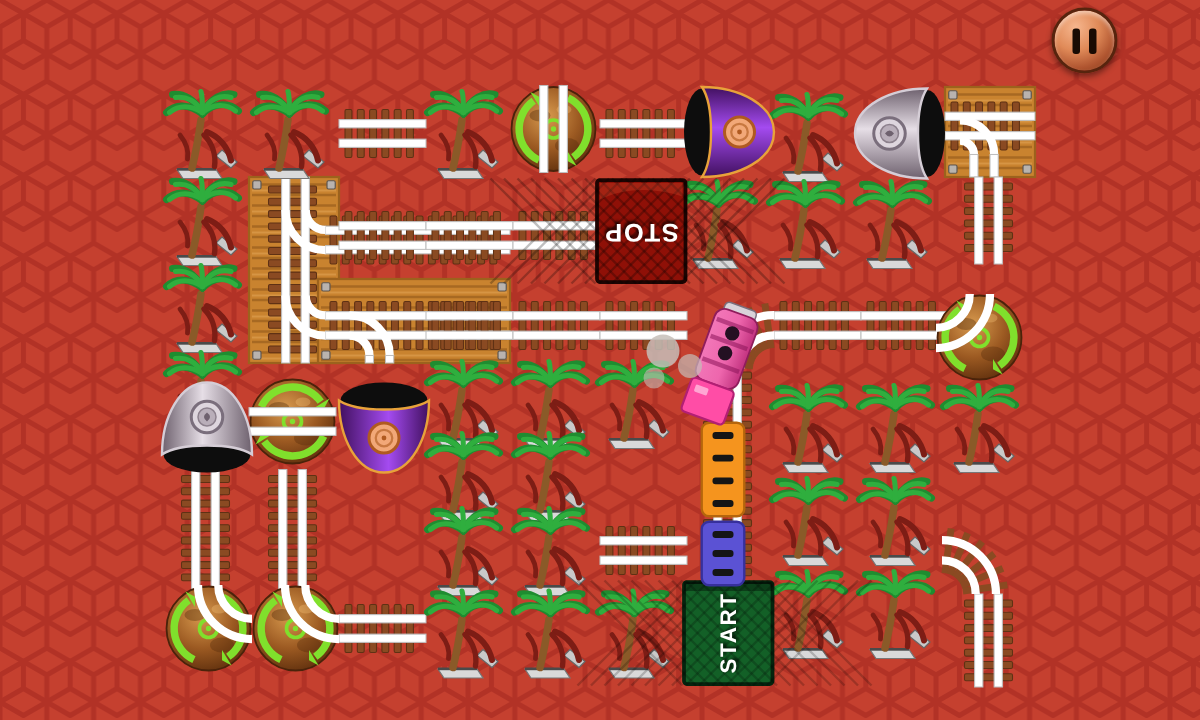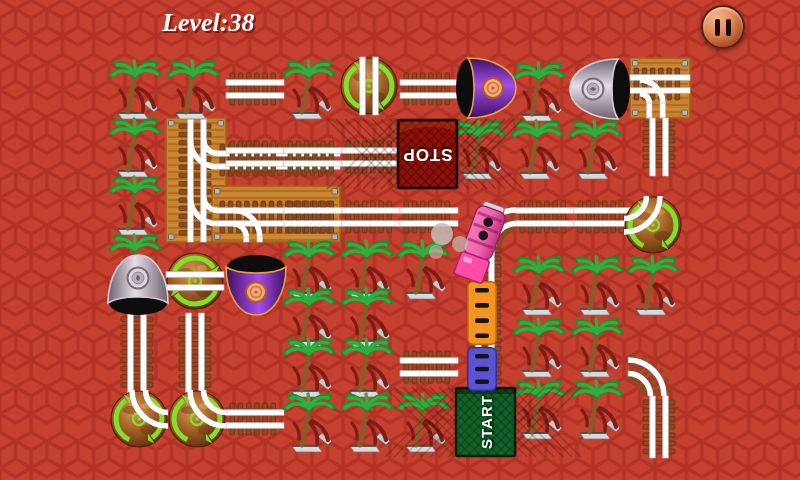--- a/index.html
+++ b/index.html
@@ -1398,19 +1398,18 @@
       </div>
       <div class="pc" style="left: 426px; top: 222px; width: 58px; height: 58px;">
         <svg width="46" height="42" viewBox="0 0 46 42" xmlns="http://www.w3.org/2000/svg">
           <circle cx="16" cy="12" r="11" fill="#c5beb8" opacity="0.85"></circle>
   <circle cx="34" cy="22" r="8" fill="#c5beb8" opacity="0.7"></circle>
   <circle cx="10" cy="30" r="7" fill="#c5beb8" opacity="0.6"></circle>
         </svg>
       </div>
     </div>
 
-  <div id="level-label">Level:38</div>
 
   <div id="pause-btn">
     <div class="bar"></div>
     <div class="bar"></div>
   </div>
 </div>
 
 </body></html>

